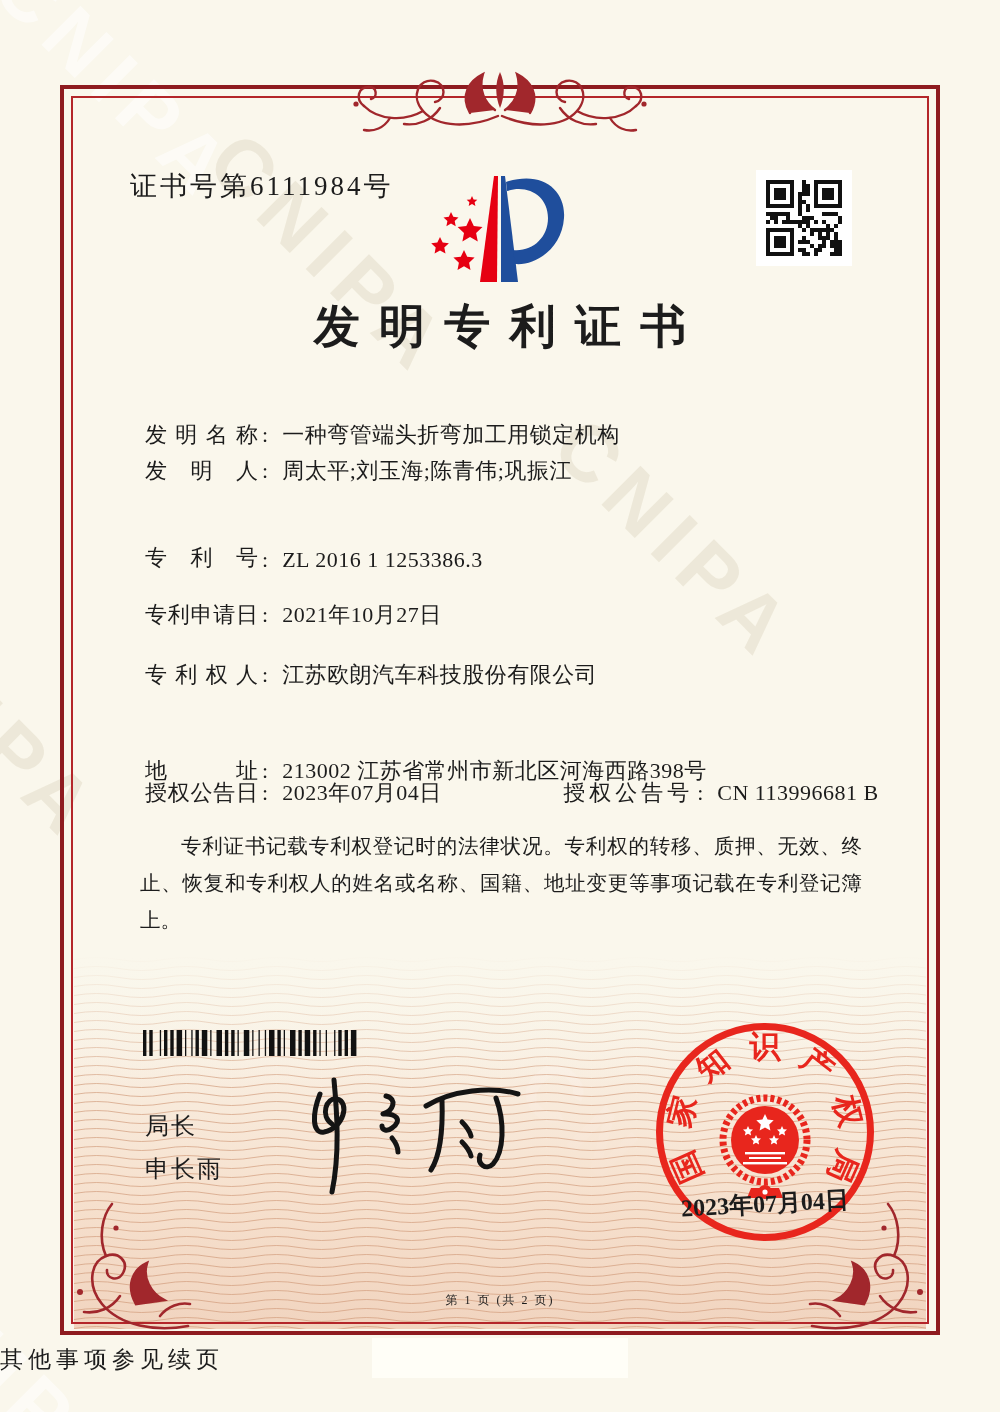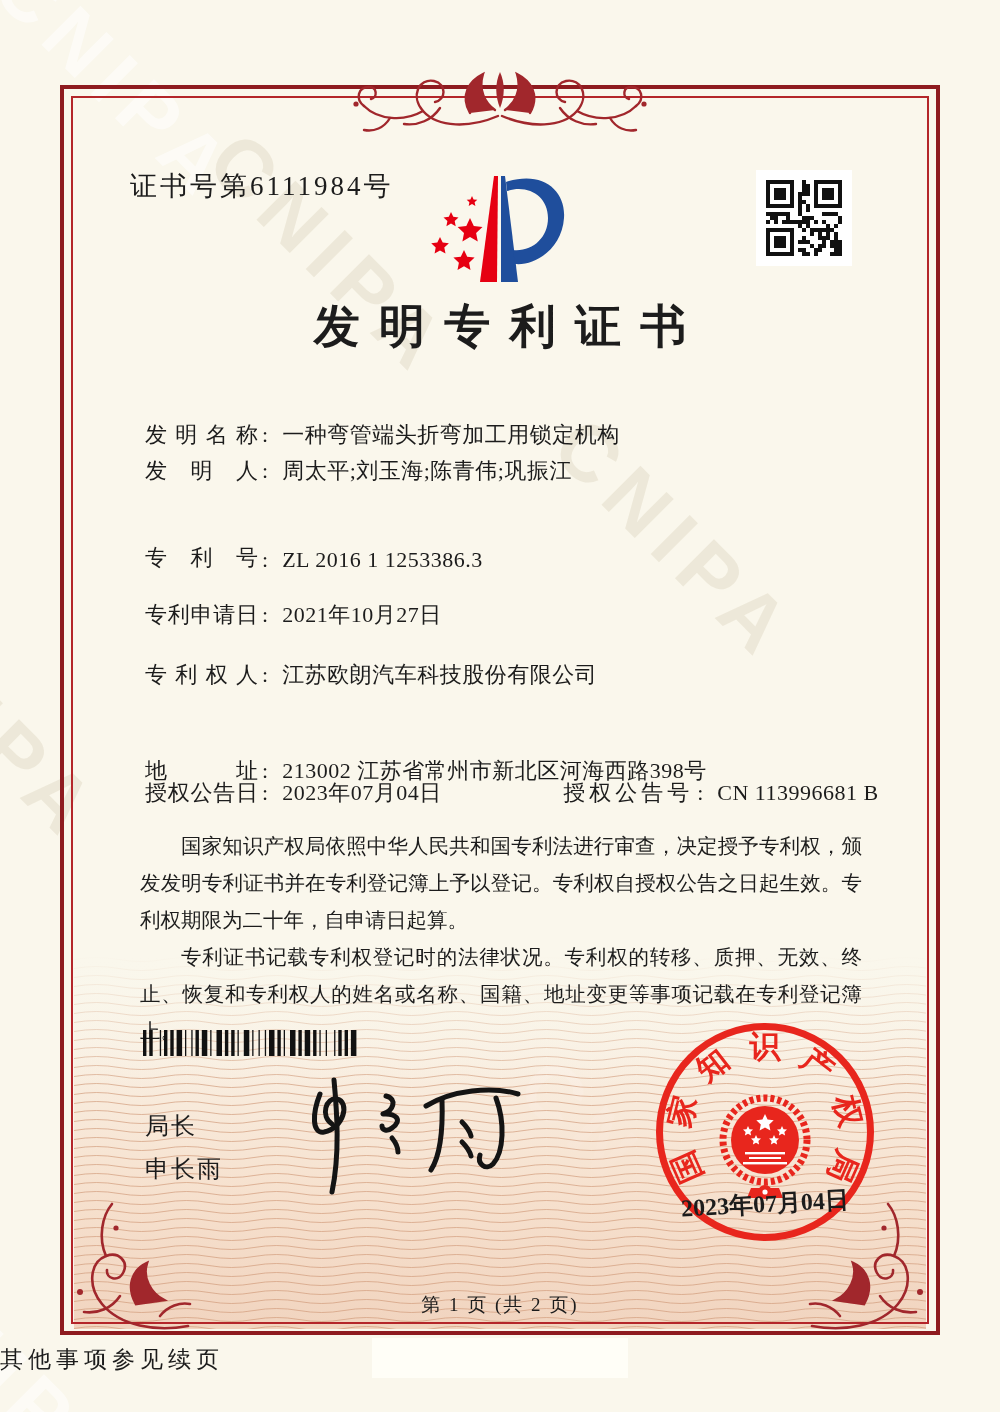--- a/index.html
+++ b/index.html
@@ -66,21 +66,21 @@
   .seal-char:nth-of-type(2){transform:translate(-50%,-50%) rotate(-76deg) translateY(-85px);}
   .seal-char:nth-of-type(3){transform:translate(-50%,-50%) rotate(-38deg) translateY(-85px);}
   .seal-char:nth-of-type(4){transform:translate(-50%,-50%) rotate(0deg) translateY(-85px);}
   .seal-char:nth-of-type(5){transform:translate(-50%,-50%) rotate(38deg) translateY(-85px);}
   .seal-char:nth-of-type(6){transform:translate(-50%,-50%) rotate(76deg) translateY(-85px);}
   .seal-char:nth-of-type(7){transform:translate(-50%,-50%) rotate(114deg) translateY(-85px);}
   .seal-date{left:655px;top:1188px;width:220px;text-align:center;
     font-size:24px;font-weight:bold;transform:rotate(-3deg);}
 
   
-  .page-footer{left:0;top:1292px;width:1000px;text-align:center;font-size:19px;letter-spacing:2px;}
+  .page-footer{left:0;top:1292px;width:1000px;text-align:center;font-size:12px;letter-spacing:2px;}
   .note-strip{left:372px;top:1338px;width:256px;height:40px;background:#fffef7;}
   .note{left:0;top:1344px;width:1000px;text-align:left;font-size:23px;letter-spacing:5px;}
 
   .qr-box{left:756px;top:170px;width:96px;height:96px;background:#ffffff;}
 </style>
 </head>
 <body>
 
 <div class="wm light" style="left:40px;top:-60px;">CNIPA</div>
 <div class="wm" style="left:255px;top:115px;">CNIPA</div>
@@ -273,21 +273,20 @@
 </div>
 <div class="row" style="top:756px;">
   <span class="lbl">地址</span><span class="colon">:</span><span class="val">213002 江苏省常州市新北区河海西路398号</span>
 </div>
 <div class="row" style="top:778px;">
   <span class="lbl">授权公告日</span><span class="colon">:</span><span class="val">2023年07月04日</span>
   <span class="lbl2">授权公告号</span><span class="colon">:</span><span class="val">CN 113996681 B</span>
 </div>
 
 <div class="abs paras">
-  <p>国家知识产权局依照中华人民共和国专利法进行审查，决定授予专利权，颁发发明专利证书并在专利登记簿上予以登记。专利权自授权公告之日起生效。专利权期限为二十年，自申请日起算。</p>
   <p>专利证书记载专利权登记时的法律状况。专利权的转移、质押、无效、终止、恢复和专利权人的姓名或名称、国籍、地址变更等事项记载在专利登记簿上。</p>
 </div>
 
 <svg id="barcode" class="abs" width="298" height="26" xmlns="http://www.w3.org/2000/svg">
     <rect x="0" y="0" width="3.4000000000000004" height="26" fill="#111"></rect>
     <rect x="6.300000000000001" y="0" width="3.4000000000000004" height="26" fill="#111"></rect>
     <rect x="16.8" y="0" width="1.3" height="26" fill="#111"></rect>
     <rect x="21.000000000000004" y="0" width="3.4000000000000004" height="26" fill="#111"></rect>
     <rect x="27.300000000000004" y="0" width="3.4000000000000004" height="26" fill="#111"></rect>
     <rect x="33.6" y="0" width="5.500000000000001" height="26" fill="#111"></rect>

